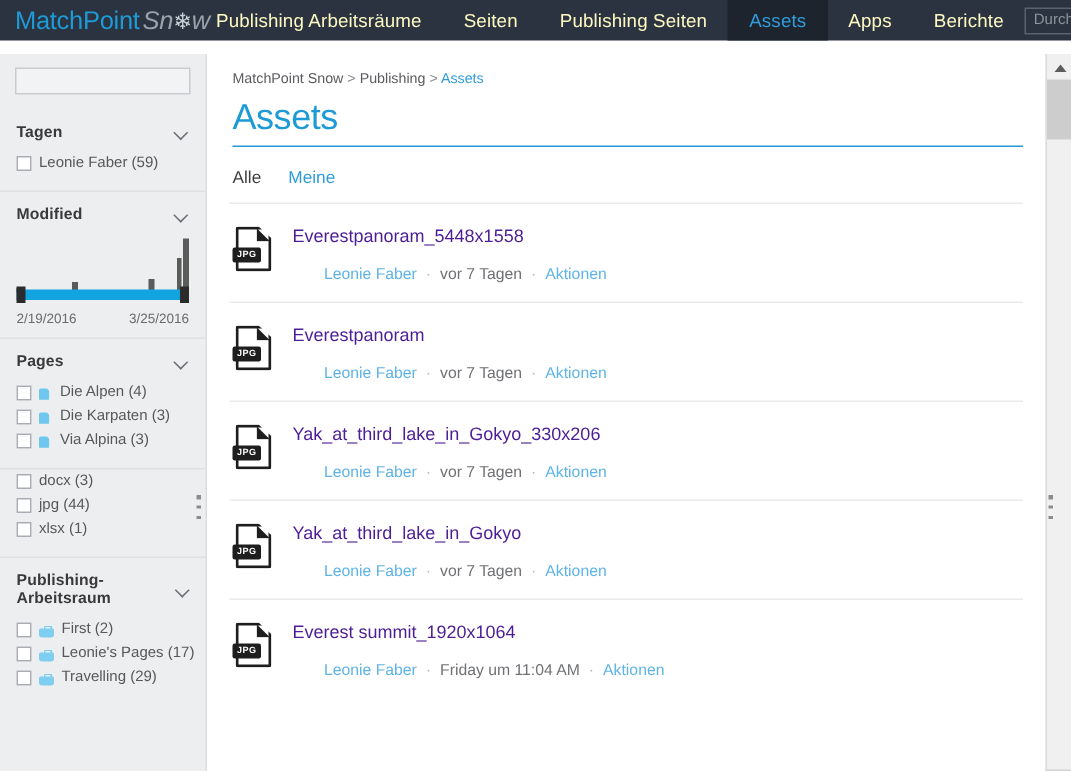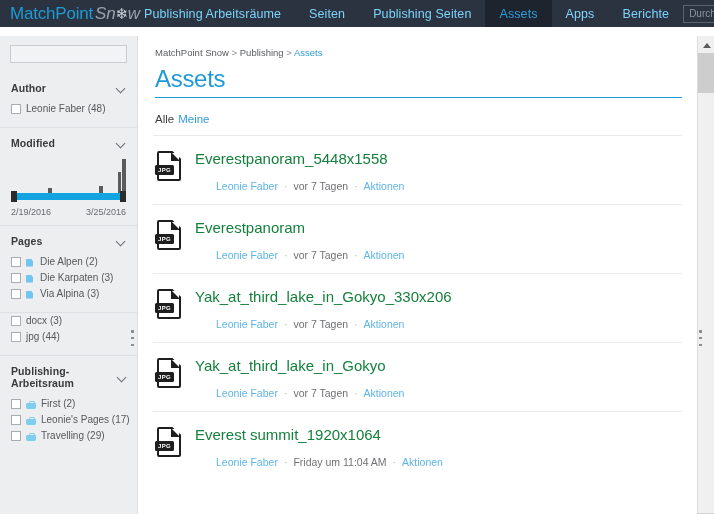--- a/index.html
+++ b/index.html
@@ -25,21 +25,21 @@
     display: inline-block; width: 8px; height: 8px; background: #1e9ad6;
     transform: rotate(45deg) skew(-8deg,-8deg); margin: 0 1px 7px 1px;
     border-radius: 1px;
   }
   .logo-snow { color: #9aa3ad; font-size: 17px; font-style: italic; letter-spacing: -0.2px;}
   .logo-flake { color: #c9d1d8; font-size: 15px; font-style: normal; }
 
   .navitems { display: flex; align-items: stretch; flex: 1 1 auto; }
   .navitem {
     display: flex; align-items: center; padding: 0 14px;
-    color: #7dd3fc; font-size: 12.5px; letter-spacing: .1px;
+    color: #fef9c3; font-size: 12.5px; letter-spacing: .1px;
     white-space: nowrap; cursor: pointer;
   }
   .navitem.active { background: #1d242d; color: #2f9ddb; }
 
   .searchwrap { display: flex; align-items: center; margin-left: auto; padding-right: 6px; }
   .navsearch {
     width: 100px; height: 18px; background: #2a333f;
     border: 1px solid #5a636d; color: #9aa3ad; font-size: 10px;
     padding: 0 5px; outline: none; font-family: "Liberation Sans", sans-serif;
   }
@@ -132,21 +132,21 @@
   }
   .crumb { font-size: 9.5px; color: #5a5c5f; padding-left: 2px; }
   .crumb a { color: #2f9ddb; text-decoration: none; cursor: pointer; }
   .crumb .sep { color: #8b8d90; }
   .page-title {
     font-size: 24px; color: #1e9ad6; font-weight: normal;
     margin: 7px 0 0 2px; letter-spacing: -0.3px;
   }
   .title-rule { border-bottom: 1.5px solid #1e9ad6; margin: 4px 0 0 2px; }
 
-  .tabs { display: flex; gap: 4px; padding: 15px 0 10px 2px; font-size: 11.5px; }
+  .tabs { display: flex; gap: 18px; padding: 15px 0 10px 2px; font-size: 11.5px; }
   .tab { color: #3b3c3e; cursor: pointer; }
   .tab.link { color: #2f9ddb; }
 
   .list { }
   .row {
     display: flex; align-items: flex-start; gap: 14px;
     border-top: 1px solid #e9eaec; padding: 14px 0 12px 4px;
   }
   .fileicon { width: 24px; height: 30px; flex: 0 0 24px; position: relative; margin-top: 1px; }
   .fileicon .sheet {
@@ -159,21 +159,21 @@
     background: #1e1e1e;
     clip-path: polygon(0 0, 100% 100%, 0 100%);
   }
   .fileicon .badge {
     position: absolute; left: -2px; bottom: 6px; width: 19px; height: 10px;
     background: #1e1e1e; border-radius: 1.5px; color: #fff; font-size: 6px;
     font-weight: bold; line-height: 10px; text-align: center; letter-spacing: .3px;
     font-family: "Liberation Sans", sans-serif;
   }
   .rowbody { flex: 1 1 auto; min-width: 0; }
-  .rowtitle { font-size: 15px; color: #15803d; margin-bottom: 13px; }
+  .rowtitle { font-size: 12px; color: #4c1d95; margin-bottom: 13px; }
   .rowmeta { font-size: 10.5px; color: #6f7174; display: flex; align-items: center; gap: 6px; margin-left: 21px; }
   .rowmeta a { color: #5eb4e7; text-decoration: none; cursor: pointer; }
   .rowmeta .dot { color: #b6b8ba; }
   .rowmeta .when { color: #6f7174; text-align: right; }
 
   
   .scrollbar {
     position: absolute; right: 0; top: 36px; width: 17px; height: 478px;
     background: #f0f0f0; border-left: 1px solid #dcdcdc;
   }
@@ -216,27 +216,27 @@
       <input class="navsearch" type="text" placeholder="Durchsuche" style="">
     </div>
 
   </div>
 
   <div class="sidebar">
     <div class="side-search"></div>
     <div id="facets">
         <div class="facet">
           <div class="facet-head">
-            <span class="facet-title">Author</span>
+            <span class="facet-title">Tagen</span>
             <span class="chev"></span>
           </div>
           <div class="facet-body">
             <div class="opt">
               <span class="cb"></span>
-              <span class="opt-label">Leonie Faber (48)</span>
+              <span class="opt-label">Leonie Faber (59)</span>
             </div>
           </div>
         </div>
         <div class="facet">
           <div class="facet-head">
             <span class="facet-title">Modified</span>
             <span class="chev"></span>
           </div>
           <div class="hist-wrap">
             <div class="hist">
@@ -279,21 +279,21 @@
         </div>
         <div class="facet">
           <div class="facet-head">
             <span class="facet-title">Pages</span>
             <span class="chev"></span>
           </div>
           <div class="facet-body">
             <div class="opt">
               <span class="cb"></span>
               <span class="ic-page"></span>
-              <span class="opt-label">Die Alpen (2)</span>
+              <span class="opt-label">Die Alpen (4)</span>
             </div>
             <div class="opt">
               <span class="cb"></span>
               <span class="ic-page"></span>
               <span class="opt-label">Die Karpaten (3)</span>
             </div>
             <div class="opt">
               <span class="cb"></span>
               <span class="ic-page"></span>
               <span class="opt-label">Via Alpina (3)</span>
@@ -302,20 +302,24 @@
         </div>
         <div class="facet">
           <div class="facet-body">
             <div class="opt">
               <span class="cb"></span>
               <span class="opt-label">docx (3)</span>
             </div>
             <div class="opt">
               <span class="cb"></span>
               <span class="opt-label">jpg (44)</span>
+            </div>
+            <div class="opt">
+              <span class="cb"></span>
+              <span class="opt-label">xlsx (1)</span>
             </div>
           </div>
         </div>
         <div class="facet">
           <div class="facet-head">
             <span class="facet-title">Publishing-Arbeitsraum</span>
             <span class="chev"></span>
           </div>
           <div class="facet-body">
             <div class="opt">

